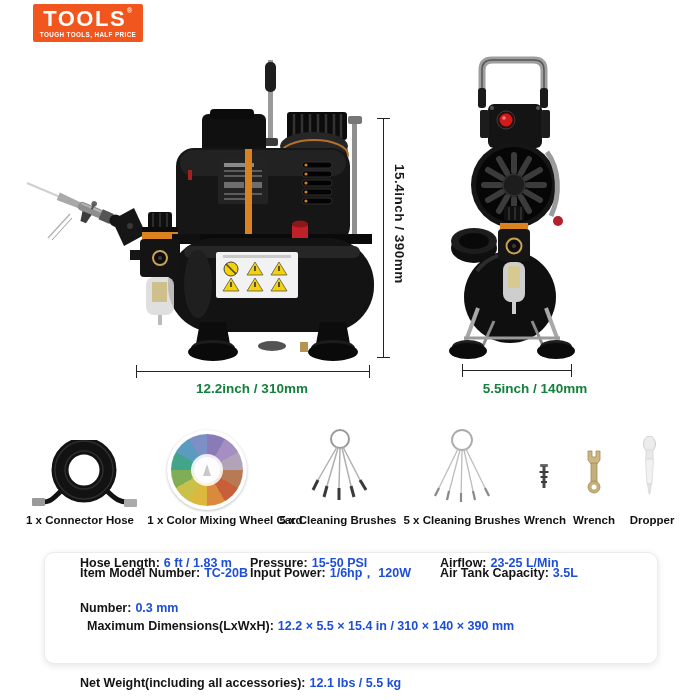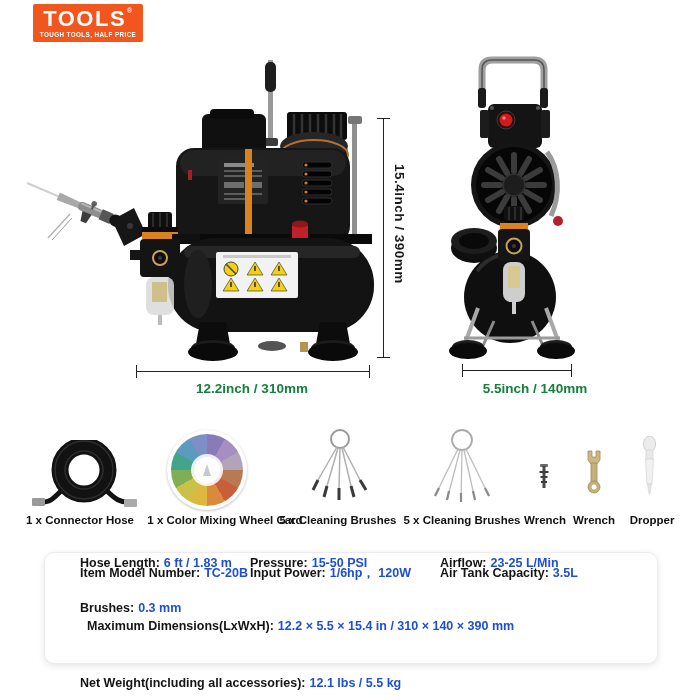--- a/index.html
+++ b/index.html
@@ -363,17 +363,17 @@
   </svg>
   <div class="acc-label" style="left:572px;">Dropper</div>
 
   <div class="spec-panel"></div>
   <div class="spec-item r1 c1"><span class="spec-label">Item Model Number:</span><span class="spec-value">TC-20B</span></div>
   <div class="spec-item r1 c2"><span class="spec-label">Input Power:</span><span class="spec-value">1/6hp， 120W</span></div>
   <div class="spec-item r1 c3"><span class="spec-label">Air Tank Capacity:</span><span class="spec-value">3.5L</span></div>
   <div class="spec-item r2 c1"><span class="spec-label">Hose Length:</span><span class="spec-value">6 ft / 1.83 m</span></div>
   <div class="spec-item r2 c2"><span class="spec-label">Pressure:</span><span class="spec-value">15-50 PSI</span></div>
   <div class="spec-item r2 c3"><span class="spec-label">Airflow:</span><span class="spec-value">23-25 L/Min</span></div>
-  <div class="spec-item r3 c1"><span class="spec-label">Brushes:</span><span class="spec-value">0.3 mm</span></div>
+  <div class="spec-item r3 c1"><span class="spec-label">Number:</span><span class="spec-value">0.3 mm</span></div>
   <div class="spec-item r4 c1"><span class="spec-label">Maximum Dimensions(LxWxH):</span><span class="spec-value">12.2 × 5.5 × 15.4 in / 310 × 140 × 390 mm</span></div>
   <div class="spec-item r5 c1"><span class="spec-label">Net Weight(including all accessories):</span><span class="spec-value">12.1 lbs / 5.5 kg</span></div>
 
 </div>
 
 </body></html>

